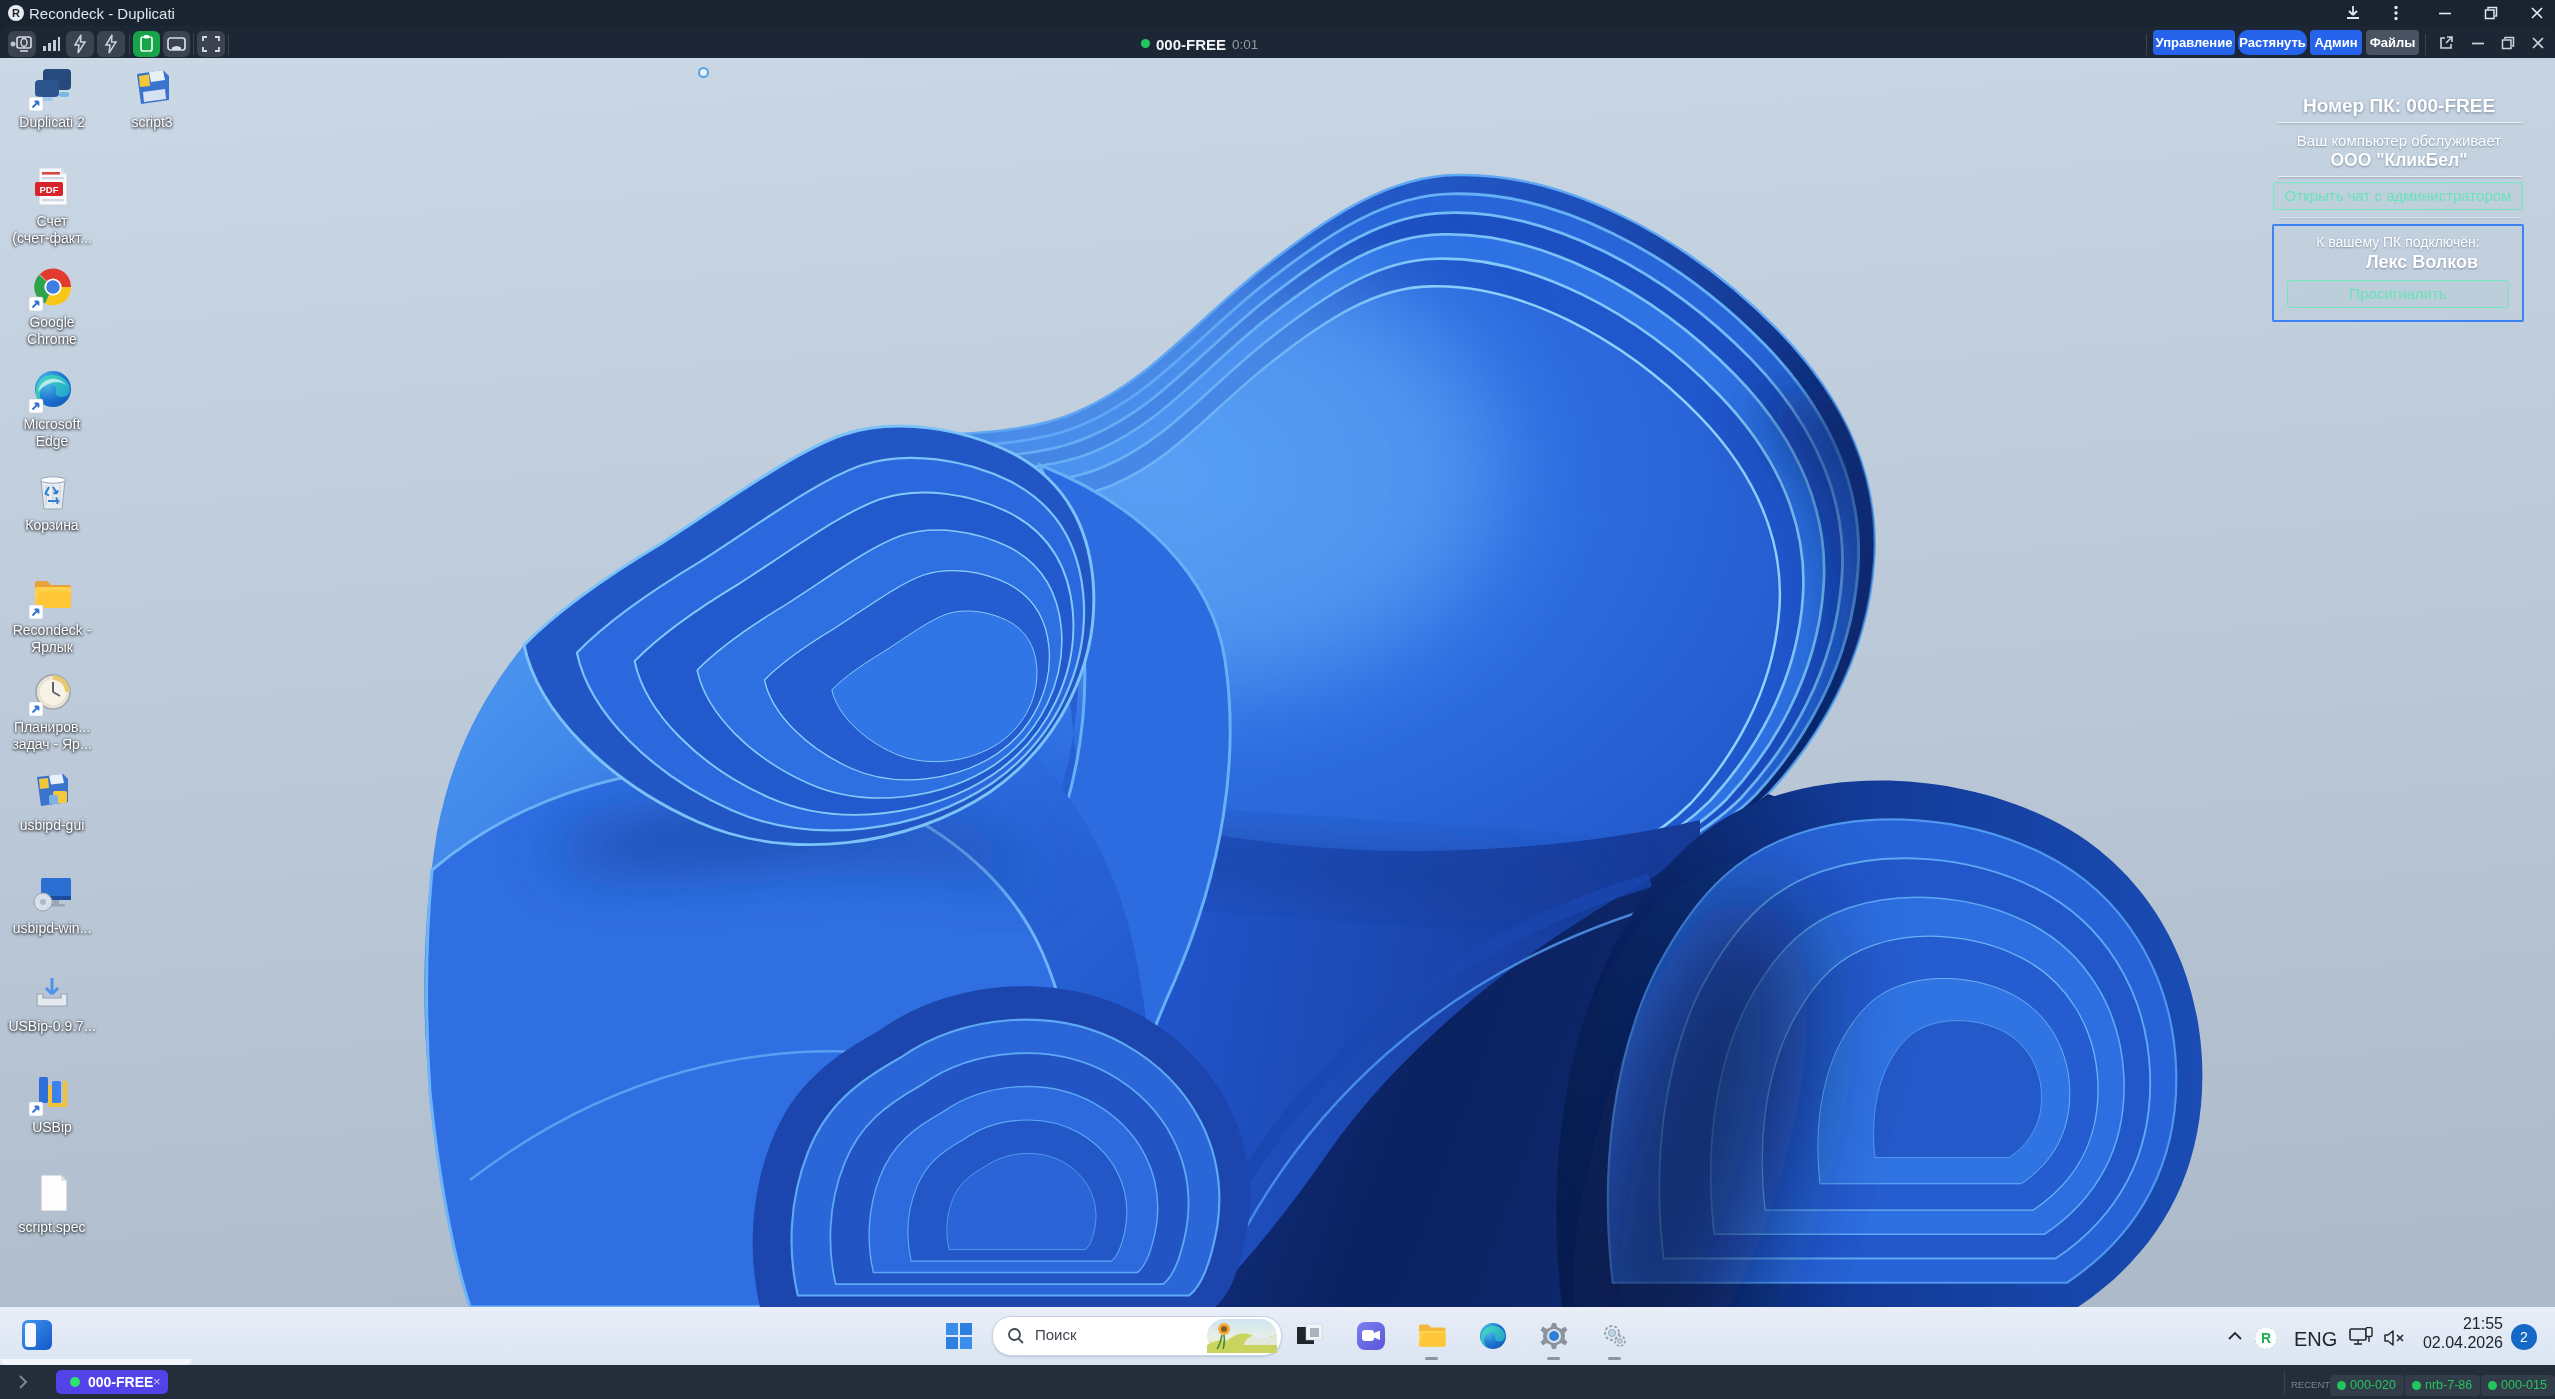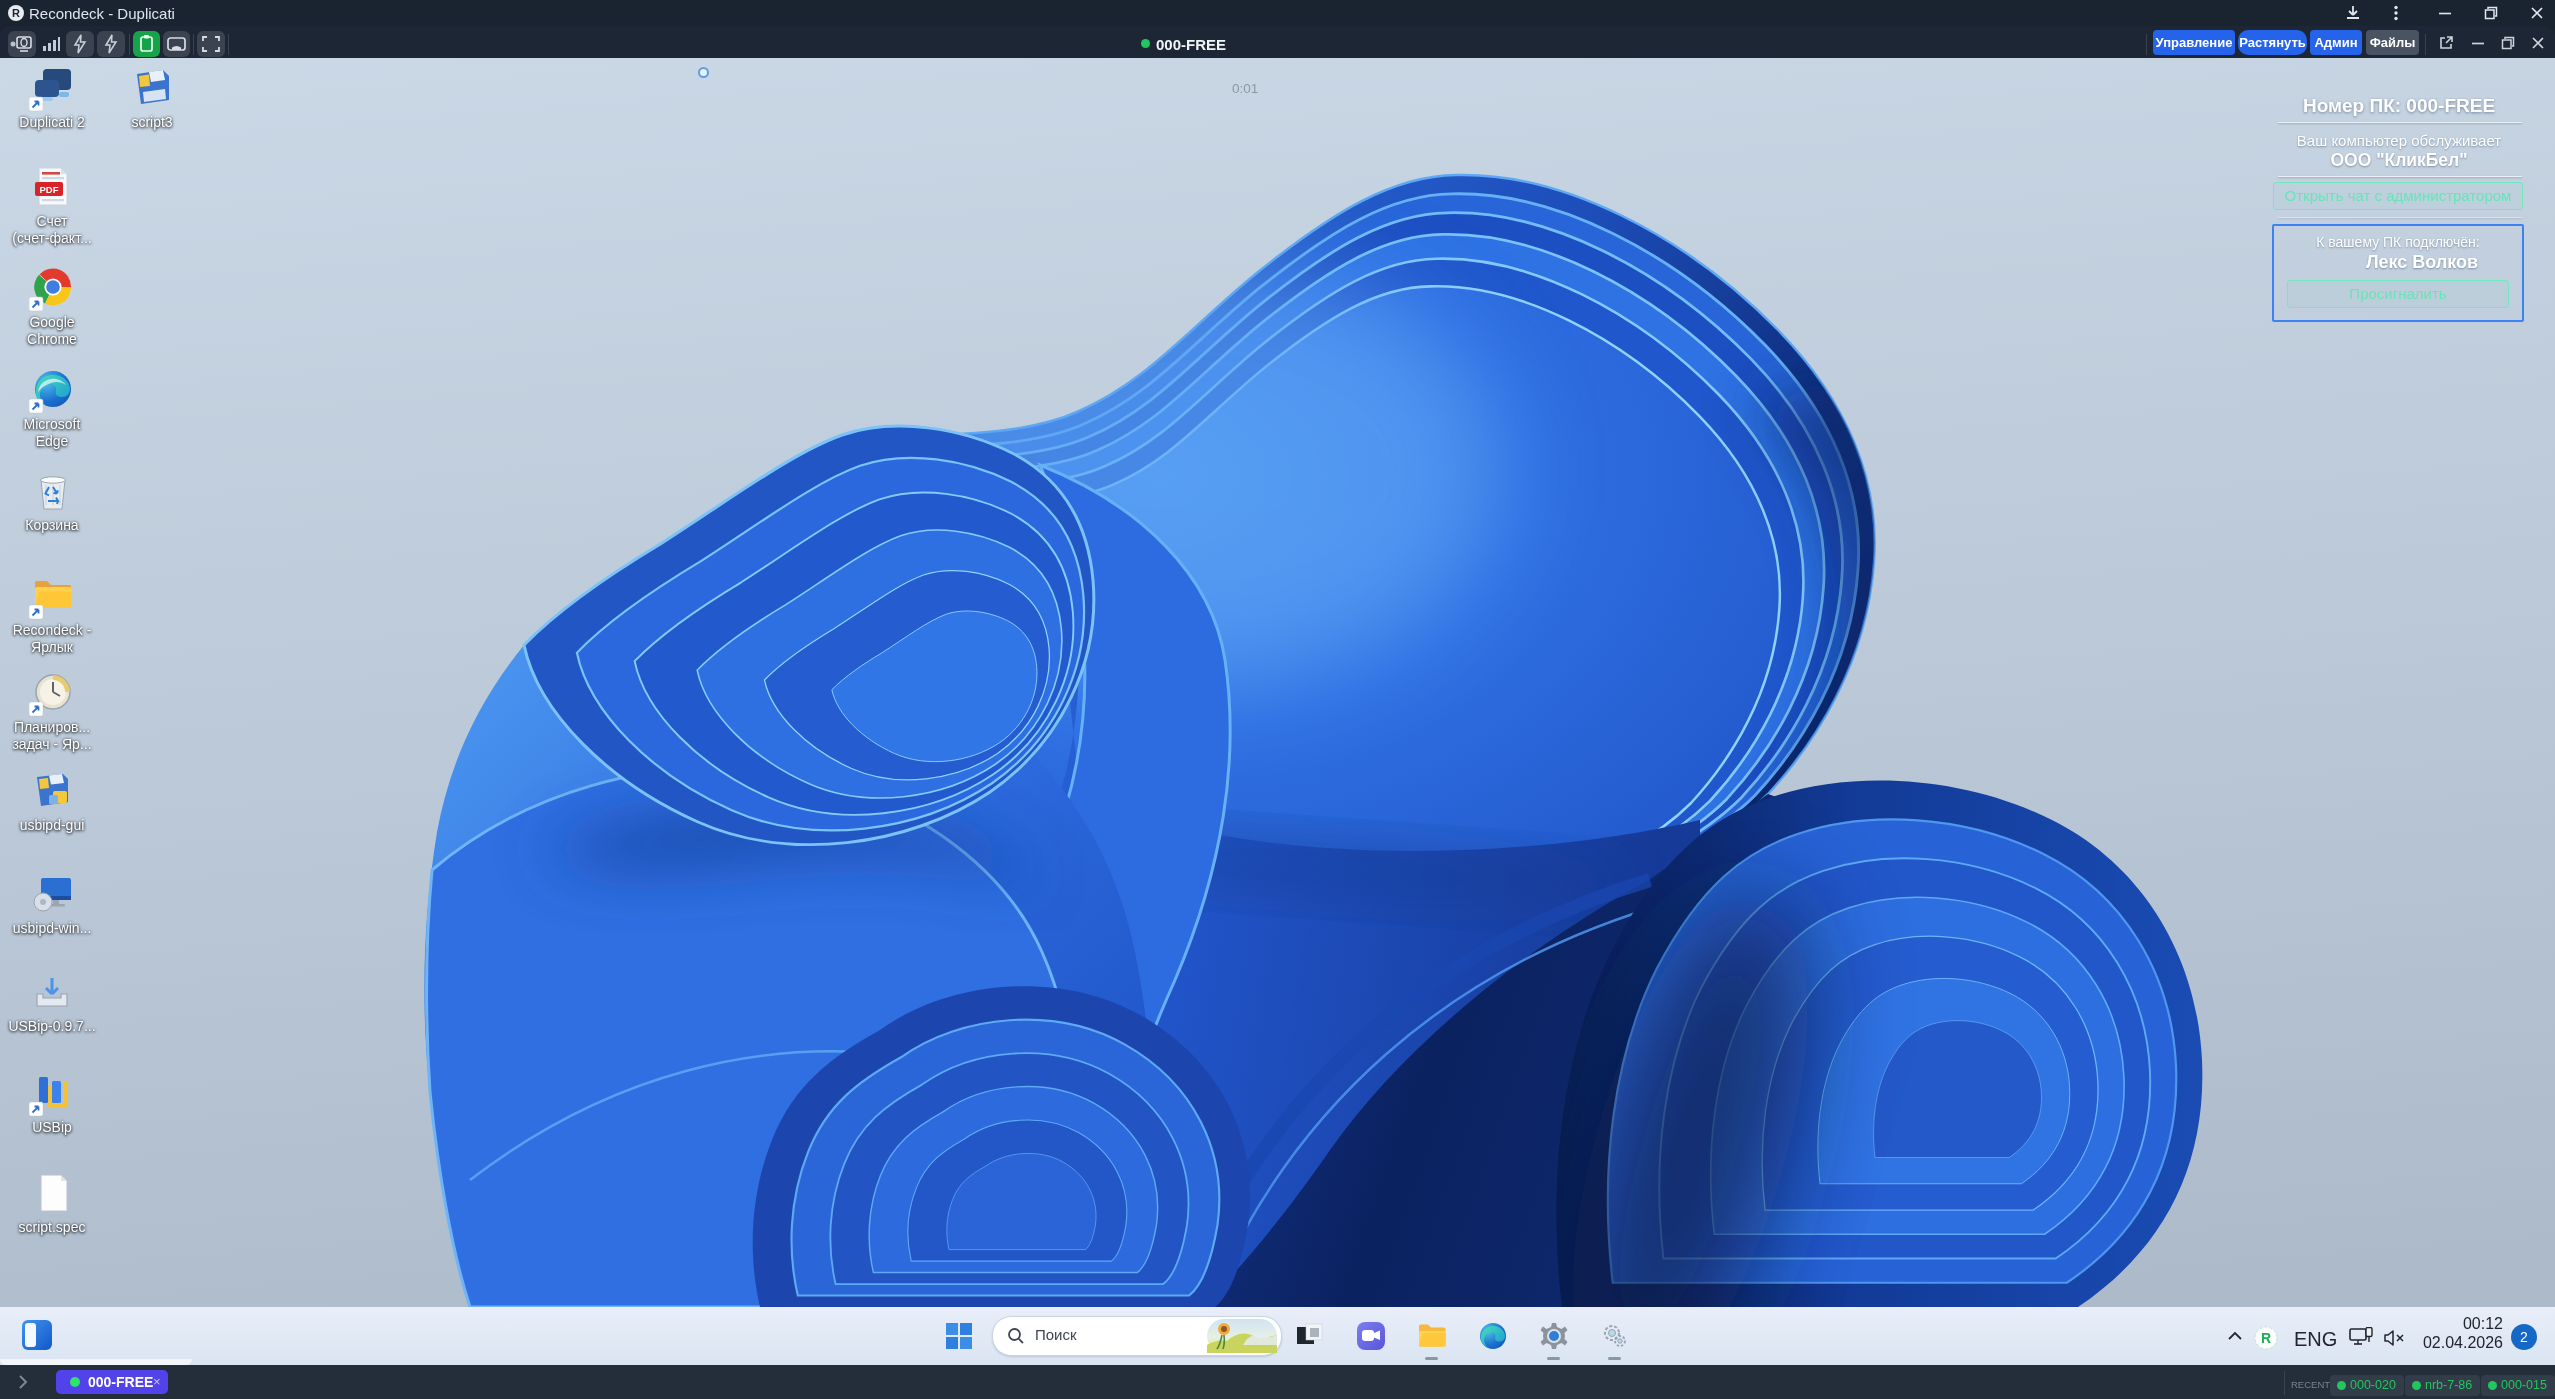--- a/index.html
+++ b/index.html
@@ -414,21 +414,21 @@
     </div>
  <div class="sep" style="left:193px;"></div>
  <div class="tbtn" style="left:197px;width:28px;">
       <svg width="28" height="26" viewBox="0 0 28 26">
         <path d="M 6,10 L 6,6 L 10,6 M 18,6 L 22,6 L 22,10 M 22,16 L 22,20 L 18,20 M 10,20 L 6,20 L 6,16" stroke="#d6dde5" stroke-width="1.8" fill="none"></path>
       </svg>
     </div>
  <div class="sep" style="left:228px;"></div>
  <div class="a" style="left:1141px;top:13px;width:9px;height:9px;border-radius:50%;background:#22c55e;"></div>
  <div class="a" style="left:1156px;top:10px;font-size:15px;font-weight:bold;color:#f2f5f8;">000-FREE</div>
- <div class="a" style="left:1232px;top:11px;font-size:13.5px;color:#8d97a5;margin-top:44px;">0:01</div>
+ <div class="a" style="left:1232px;top:11px;font-size:13.5px;color:#8d97a5;">0:01</div>
  <div class="sep" style="left:2146px;"></div>
  <div class="bluebtn" style="left:2153px;width:82px;">Управление</div>
  <div class="bluebtn" style="left:2238px;width:69px;border-radius:10px;">Растянуть</div>
  <div class="bluebtn" style="left:2310px;width:52px;">Админ</div>
  <div class="bluebtn" style="left:2366px;width:53px;background:#4a5362;">Файлы</div>
  <div class="sep" style="left:2425px;"></div>
  <svg class="a" style="left:2437px;top:8px" width="18" height="18" viewBox="0 0 18 18">
       <path d="M 8,4 L 4,4 L 4,14 L 14,14 L 14,10" stroke="#cdd3db" stroke-width="1.6" fill="none"></path>
       <path d="M 10,3 L 15,3 L 15,8 M 15,3 L 9,9" stroke="#cdd3db" stroke-width="1.6" fill="none"></path>
     </svg>
@@ -548,21 +548,21 @@
       <rect x="1" y="2" width="16" height="11" rx="1.5" stroke="#20262e" stroke-width="1.6" fill="none"></rect>
       <path d="M 5,17 L 13,17" stroke="#20262e" stroke-width="1.6"></path>
       <path d="M 9,13 L 9,17" stroke="#20262e" stroke-width="1.4"></path>
       <rect x="17" y="0.5" width="6" height="9" rx="1.5" fill="#eef2f6" stroke="#20262e" stroke-width="1.4"></rect>
       <path d="M 20,9.5 L 20,15" stroke="#20262e" stroke-width="1.4"></path>
     </svg>
  <svg class="a" style="left:2383px;top:22px" width="24" height="18" viewBox="0 0 24 18">
       <path d="M 2,6 L 5,6 L 10,2 L 10,16 L 5,12 L 2,12 Z" fill="none" stroke="#20262e" stroke-width="1.5" stroke-linejoin="round"></path>
       <path d="M 14,6 L 20,12 M 20,6 L 14,12" stroke="#20262e" stroke-width="1.5"></path>
     </svg>
- <div class="a" style="left:2425px;top:8px;width:78px;text-align:right;font-size:16px;color:#20262e;">00:12</div>
+ <div class="a" style="left:2425px;top:8px;width:78px;text-align:right;font-size:16px;color:#20262e;">21:55</div>
  <div class="a" style="left:2405px;top:27px;width:98px;text-align:right;font-size:16px;color:#20262e;">02.04.2026</div>
  <div class="a" style="left:2511px;top:17px;width:26px;height:26px;border-radius:50%;background:#1668c7;color:#fff;font-size:14px;text-align:center;line-height:26px;">2</div>
 </div>
 <div class="a" style="left:0;top:1359px;width:192px;height:6px;background:#f2f6fa;border-radius:0 0 10px 10px;"></div>
 <div class="a" id="bottombar">
  <svg class="a" style="left:16px;top:7px" width="14" height="20" viewBox="0 0 14 20">
       <path d="M 4,4 L 10,10 L 4,16" stroke="#7e8794" stroke-width="2" fill="none"></path>
     </svg>
  <div class="a" style="left:56px;top:5px;width:112px;height:24px;border-radius:5px;background:#5143e9;">
   <div class="a" style="left:14px;top:7px;width:10px;height:10px;border-radius:50%;background:#2ee26a;"></div>

